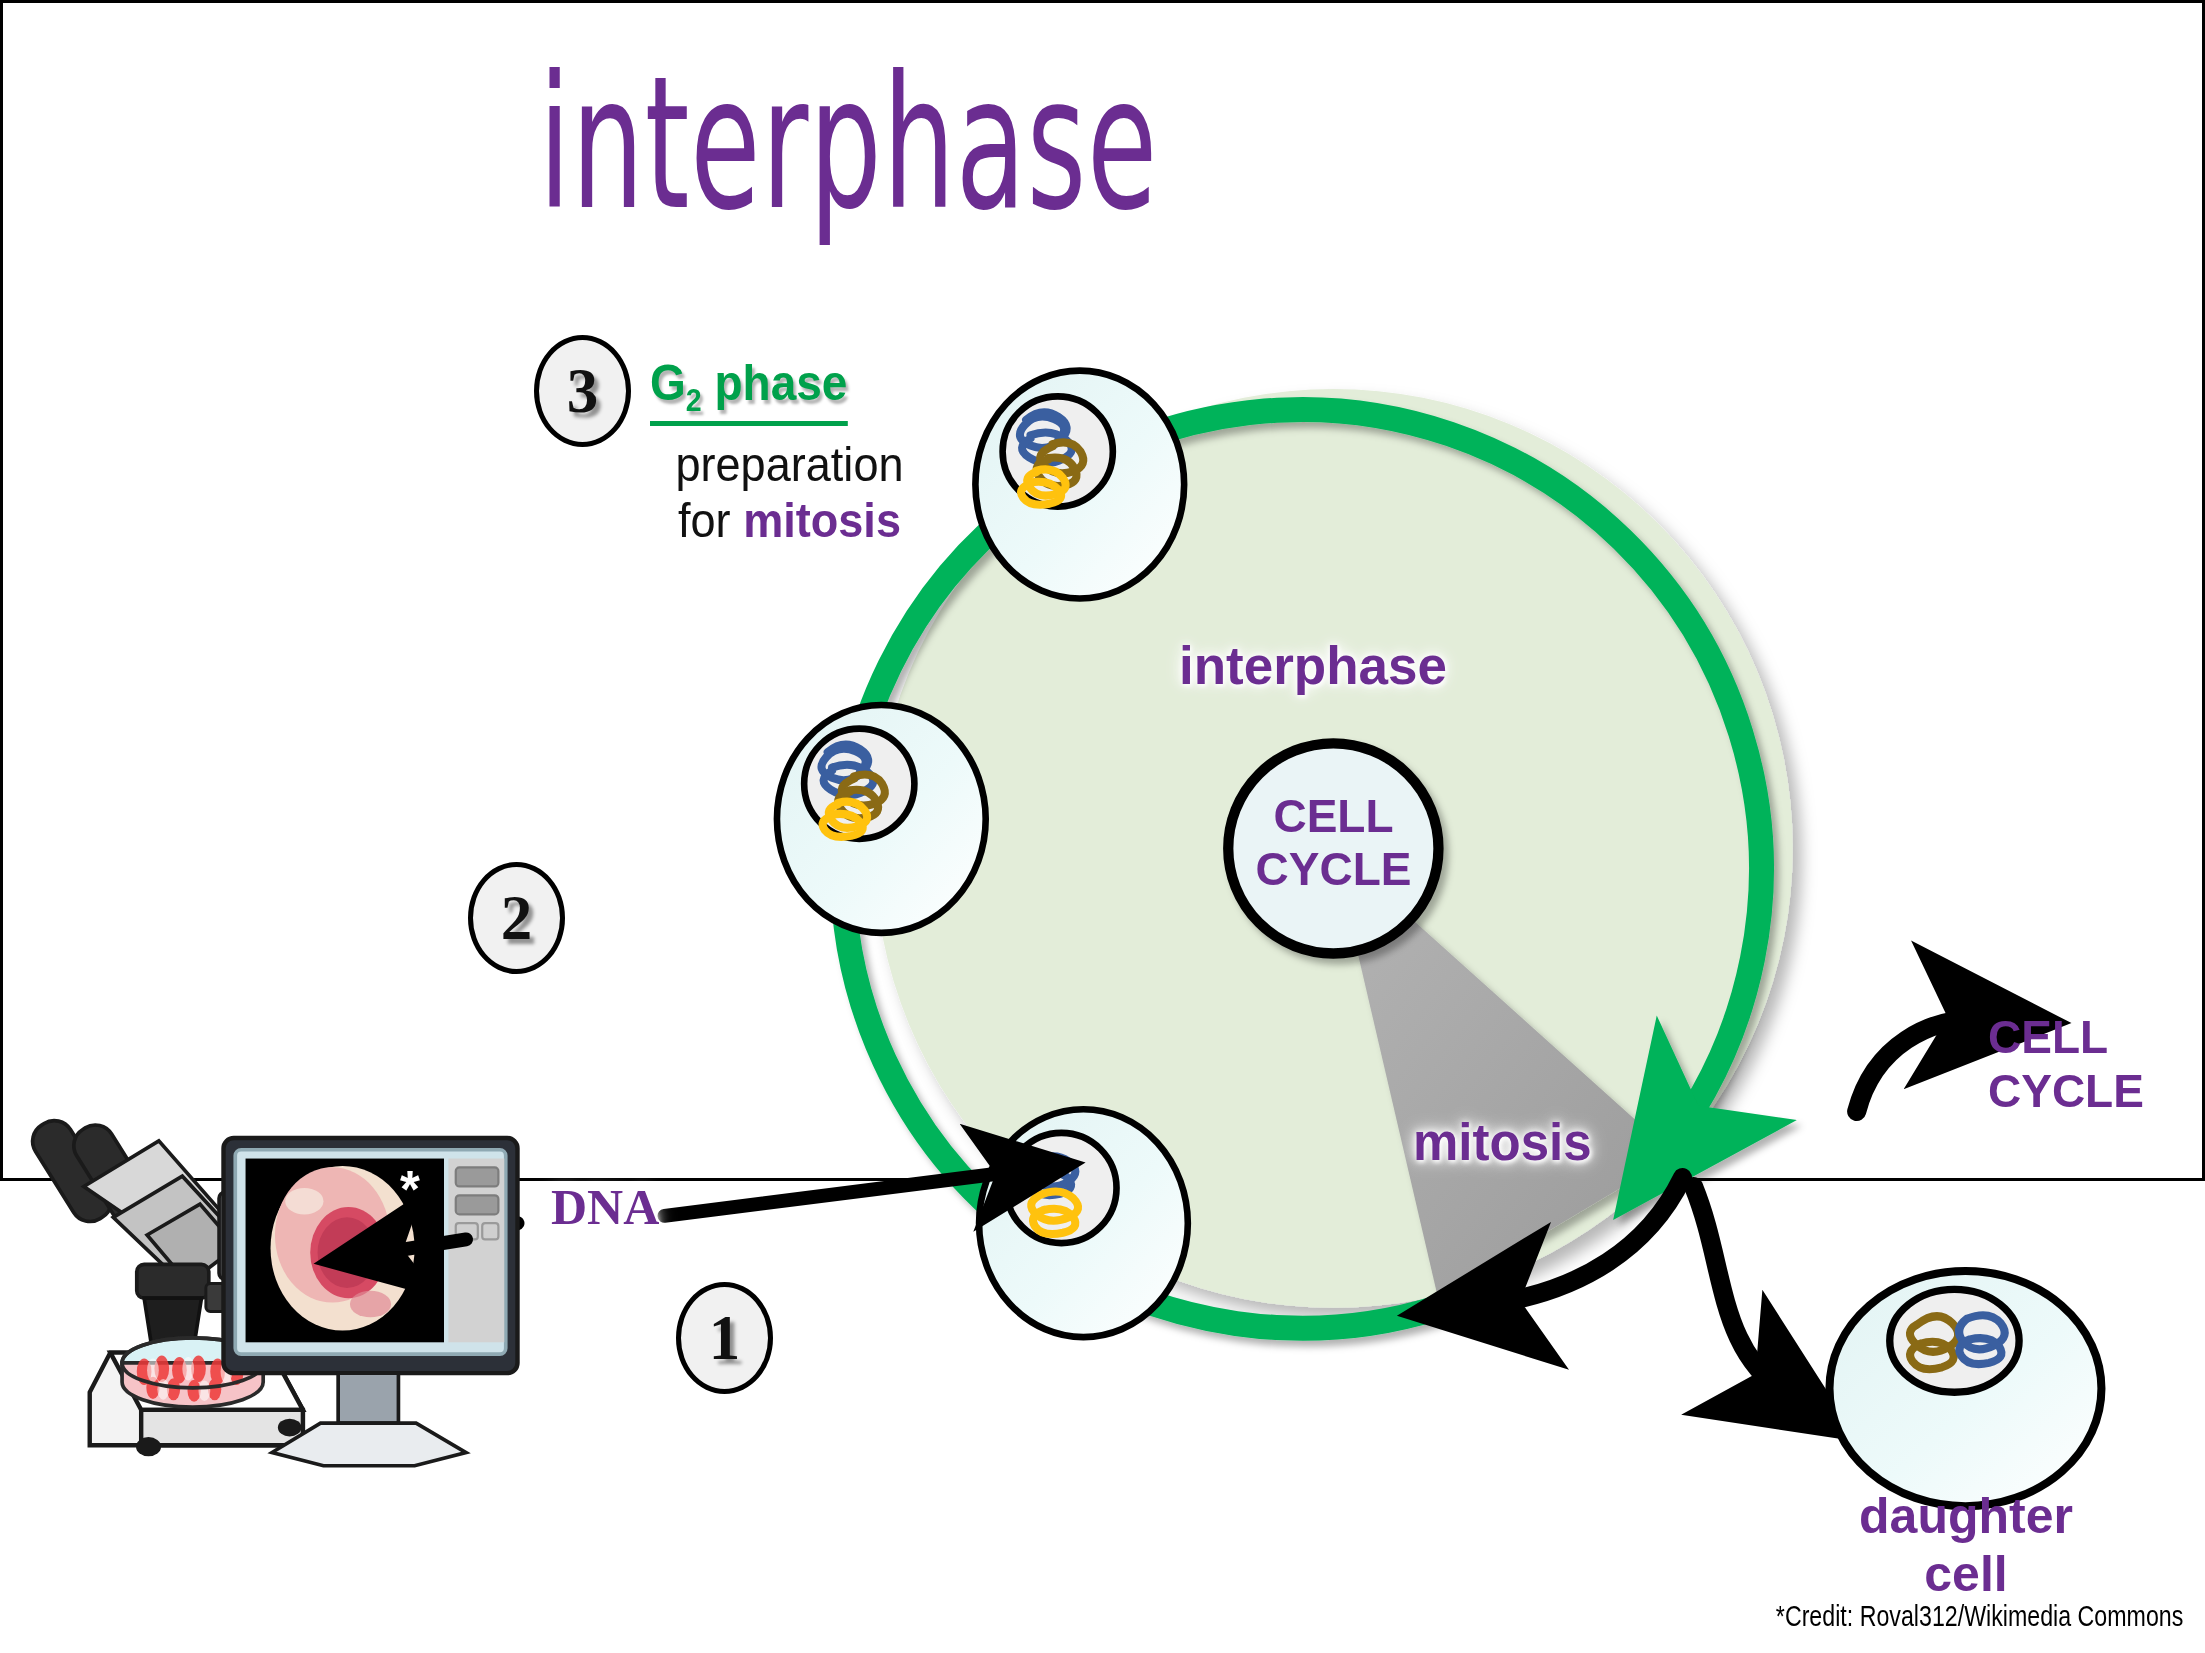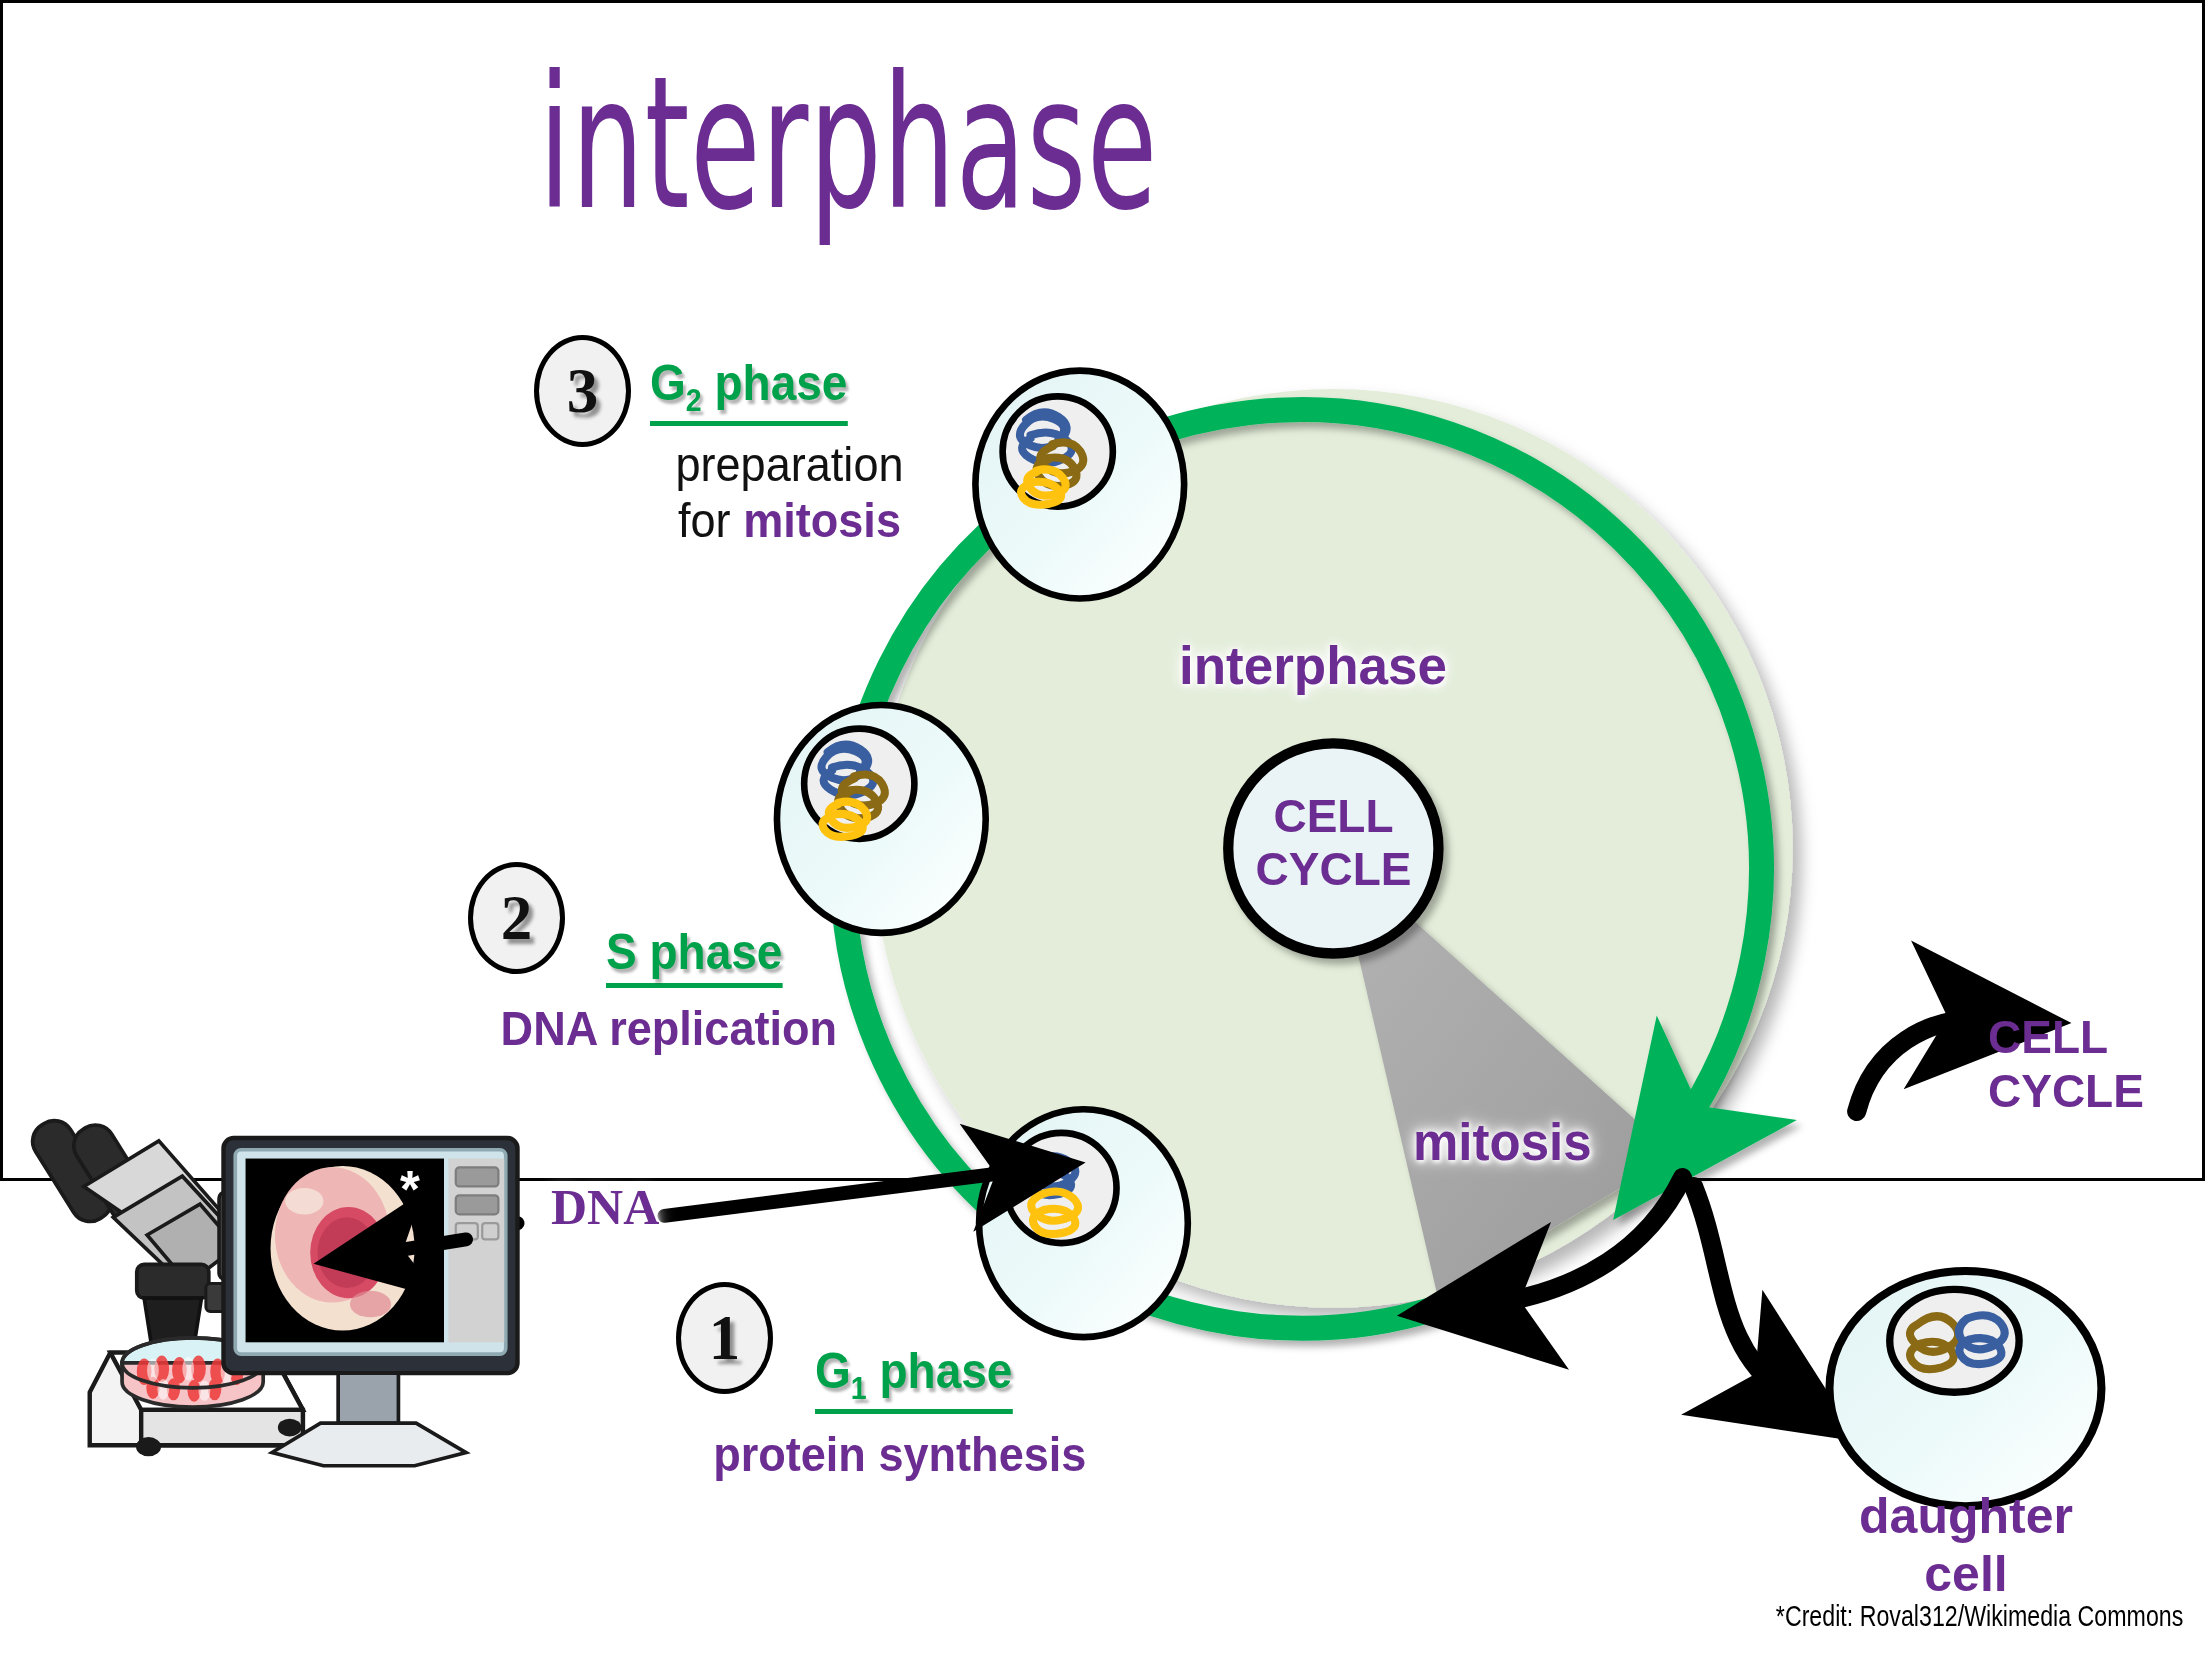--- a/index.html
+++ b/index.html
@@ -282,35 +282,23 @@
       <span>G</span><sub>2</sub><span> phase</span>
     </div>
     <div class="phase-sub-plain" style="margin-top:11.8px;text-align:center;width:279px;">preparation</div>
     <div class="phase-sub-plain" style="text-align:center;width:279px;">
       <span>for </span><span class="purple-bold">mitosis</span>
     </div>
   </div>
 
   <div class="abs step-bubble" style="left:465px;top:859px;">2</div>
 
-  <div class="abs" style="left:603px;top:920px;">
-    <div class="phase-head">
-      <span>S</span><span> phase</span>
-    </div>
-    <div class="phase-sub" style="margin-top:13.2px;margin-left:-140px;text-align:center;width:441px;">DNA replication</div>
-  </div>
 
   <div class="abs step-bubble" style="left:673px;top:1279px;">1</div>
 
-  <div class="abs" style="left:812px;top:1339px;">
-    <div class="phase-head">
-      <span>G</span><sub>1</sub><span> phase</span>
-    </div>
-    <div class="phase-sub" style="margin-top:13.2px;margin-left:-125px;text-align:center;width:456px;">protein synthesis</div>
-  </div>
 
   <div class="abs glow-purple" style="left:548px;top:1175px;font-size:50px;font-family:Liberation Serif, serif;">DNA</div>
 
   <div class="abs glow-purple" style="left:1176px;top:632px;font-size:53px;">interphase</div>
 
   <div class="abs" style="left:1220px;top:787px;width:221px;text-align:center;line-height:1.16;">
     <div style="font-size:46px;font-weight:bold;color:#6b2d91;">CELL</div>
     <div style="font-size:46px;font-weight:bold;color:#6b2d91;">CYCLE</div>
   </div>
 

